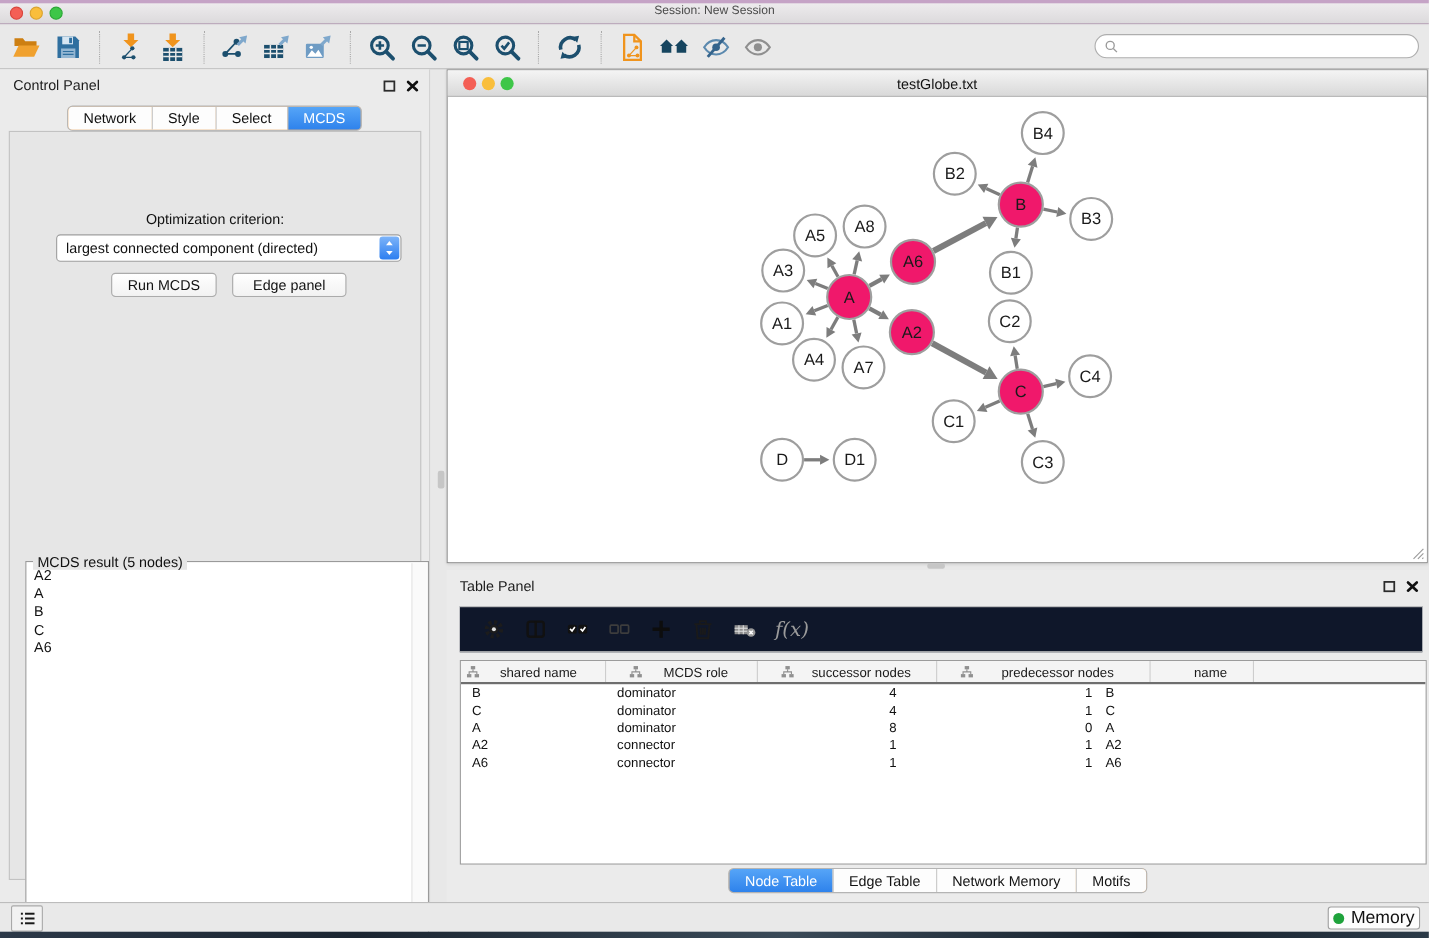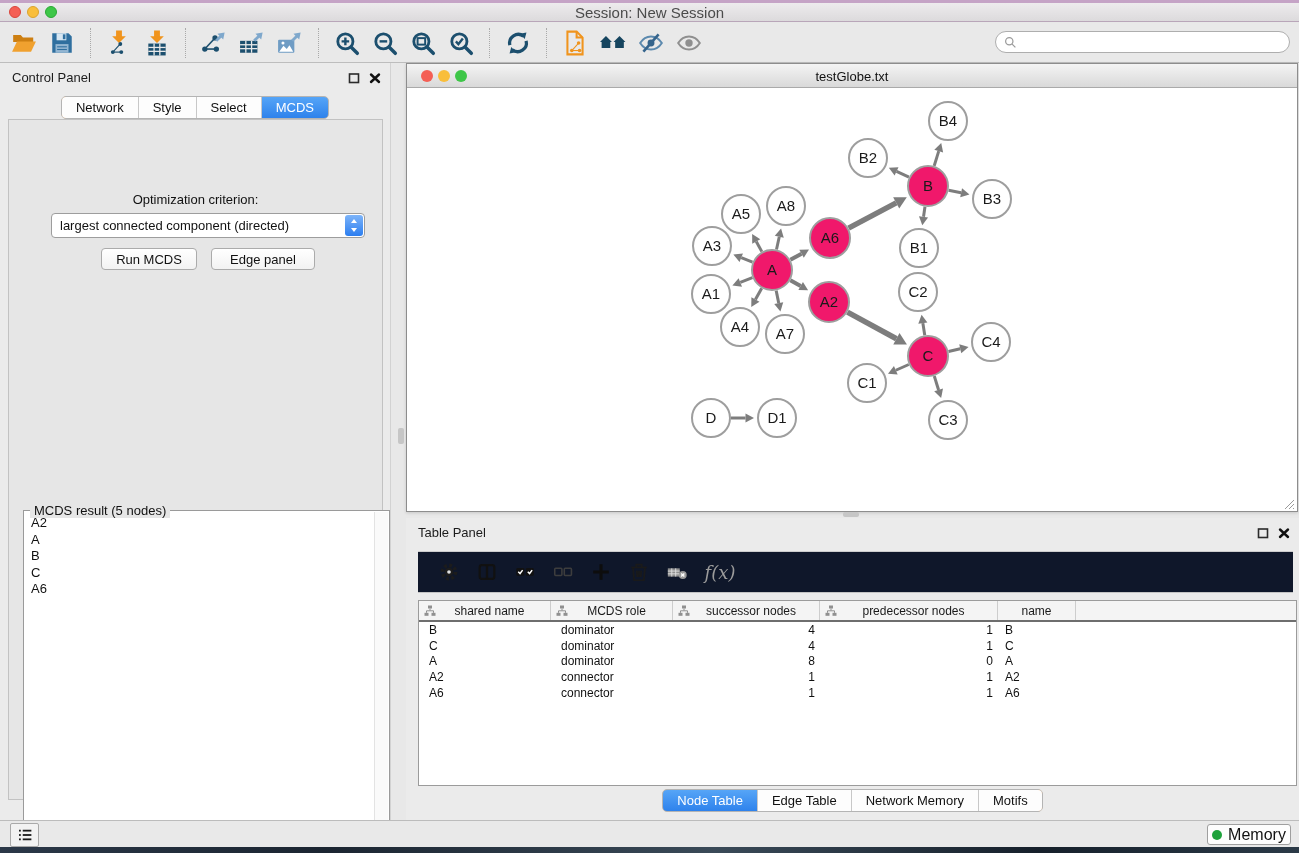--- a/index.html
+++ b/index.html
@@ -5,21 +5,21 @@
   html,body{margin:0;padding:0;}
   body{width:1299px;height:853px;overflow:hidden;font-family:"Liberation Sans",sans-serif;background:#e8e8e8;-webkit-font-smoothing:antialiased;}
   #app{position:relative;width:1299px;height:853px;background:#e8e8e8;}
   
   .titlebar{position:absolute;left:0;top:0;width:1299px;height:22px;background:linear-gradient(#f0eef0,#dcdadc);border-bottom:1px solid #b9a6b9;box-sizing:border-box;}
   .purple-strip{position:absolute;left:0;top:0;width:100%;height:3px;background:#c5a3c6;}
   .traffic{position:absolute;top:6px;width:12px;height:12px;border-radius:50%;}
   .t-red{left:9px;background:#f45f55;border:1px solid #d9453c;box-sizing:border-box;}
   .t-yellow{left:27px;background:#f9be3b;border:1px solid #dba32e;box-sizing:border-box;}
   .t-green{left:45px;background:#3ec648;border:1px solid #2aa834;box-sizing:border-box;}
-  .title-text{position:absolute;left:0;top:4px;width:100%;text-align:center;font-size:15px;color:#4b4b4b;}
+  .title-text{position:absolute;left:0;top:4px;width:100%;text-align:center;font-size:11px;color:#4b4b4b;}
   
   .toolbar{position:absolute;left:0;top:23px;width:1299px;height:40px;background:#e9e9e9;border-bottom:1px solid #bdbdbd;box-sizing:border-box;display:flex;align-items:center;padding-left:5px;}
   .tbtn{width:32px;height:32px;display:flex;align-items:center;justify-content:center;margin:0 3px;}
   .tbtn svg{width:26px;height:26px;}
   .tb-sep{width:0;height:30px;border-left:1px dotted #a9a9a9;margin:0 9px;}
   .searchbox{position:absolute;left:995px;top:31px;width:295px;height:22px;background:#fff;border:1px solid #aeaeae;border-radius:12px;box-sizing:border-box;display:flex;align-items:center;padding:0 8px;}
   .searchbox svg{width:13px;height:13px;flex:0 0 auto;}
   .searchbox input{border:none;outline:none;flex:1;font-size:12px;margin-left:5px;background:transparent;font-family:"Liberation Sans",sans-serif;}
   
   .control-panel{position:absolute;left:0;top:63px;width:391px;height:757px;background:#ebebeb;border-right:1px solid #d2d2d2;box-sizing:border-box;}
@@ -54,21 +54,21 @@
   .net-title-text{position:absolute;left:0;top:5px;width:100%;text-align:center;font-size:13px;color:#111;}
   .net-canvas{position:absolute;left:1px;top:25px;width:889px;height:422px;background:#fff;}
   .resize-grip{position:absolute;right:2px;bottom:2px;width:13px;height:13px;}
   
   .table-panel{position:absolute;left:406px;top:518px;width:893px;height:302px;background:#ebebeb;}
   .tp-toolbar{position:absolute;left:12px;top:33px;width:875px;height:42px;background:#0f172a;border-top:1px solid #cdcdcd;border-bottom:1px solid #c4c4c4;box-sizing:border-box;display:flex;align-items:center;padding-left:12px;}
   .tp-btn{width:30px;height:30px;display:flex;align-items:center;justify-content:center;margin:0 4px;}
   .tp-btn svg{width:22px;height:22px;}
   .fx{font-family:"DejaVu Serif",serif;font-style:italic;color:#9b9b9b;font-size:18px;}
   .data-table{position:absolute;left:12px;top:82px;width:879px;height:186px;background:#fff;border:1px solid #9b9b9b;box-sizing:border-box;overflow:hidden;}
-  .dt-header{display:flex;height:21px;background:#f4f4f4;border-bottom:2px solid #6e6e6e;box-sizing:border-box;}
+  .dt-header{display:flex;height:21px;background:#f4f4f4;border-bottom:2px solid #6e6e6e;box-sizing:border-box;gap:16px;}
   .dt-h{display:flex;align-items:center;font-size:12px;color:#1a1a1a;border-right:1px solid #cdcdcd;box-sizing:border-box;position:relative;}
   .dt-h .h-icon{position:absolute;left:5px;top:4px;}
   .dt-h .h-label{flex:1;text-align:center;padding-left:10px;}
   .dt-h.no-icon .h-label{padding-left:0;}
   .dt-row{display:flex;height:15.7px;align-items:center;}
   .dt-c{font-size:12px;color:#111;box-sizing:border-box;white-space:nowrap;overflow:hidden;}
   .tp-tabs{position:absolute;left:0;top:271px;width:100%;display:flex;justify-content:center;}
   
   .statusbar{position:absolute;left:0;top:820px;width:1299px;height:27px;background:#e9e9e9;border-top:1px solid #bcbcbc;box-sizing:border-box;}
   .st-list-btn{position:absolute;left:10px;top:2px;width:27px;height:22px;border:1px solid #a9a9a9;background:#f2f2f2;border-radius:2px;display:flex;align-items:center;justify-content:center;}

